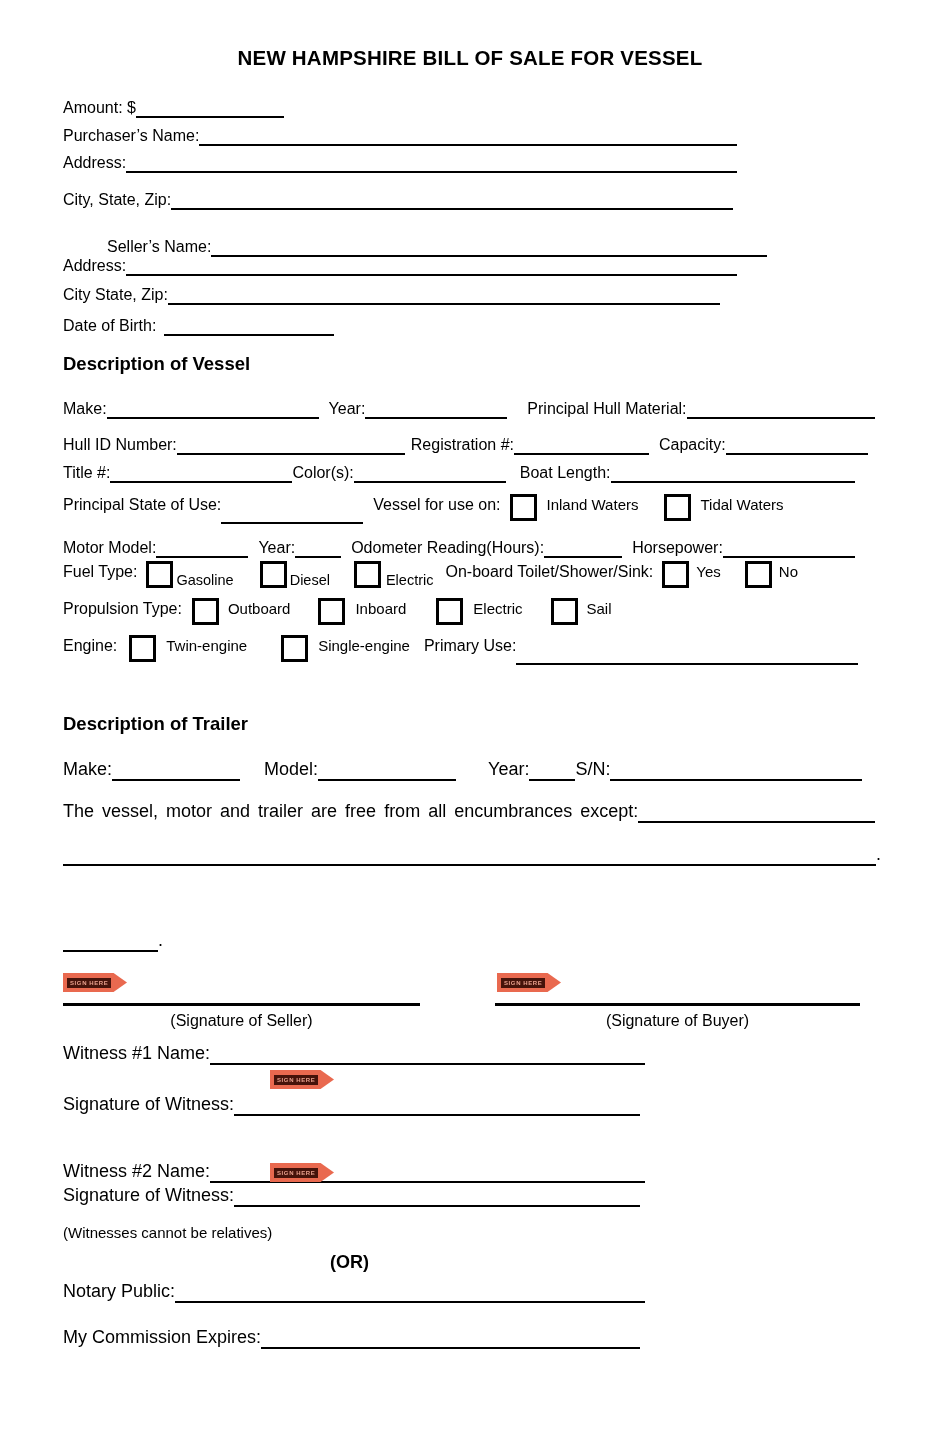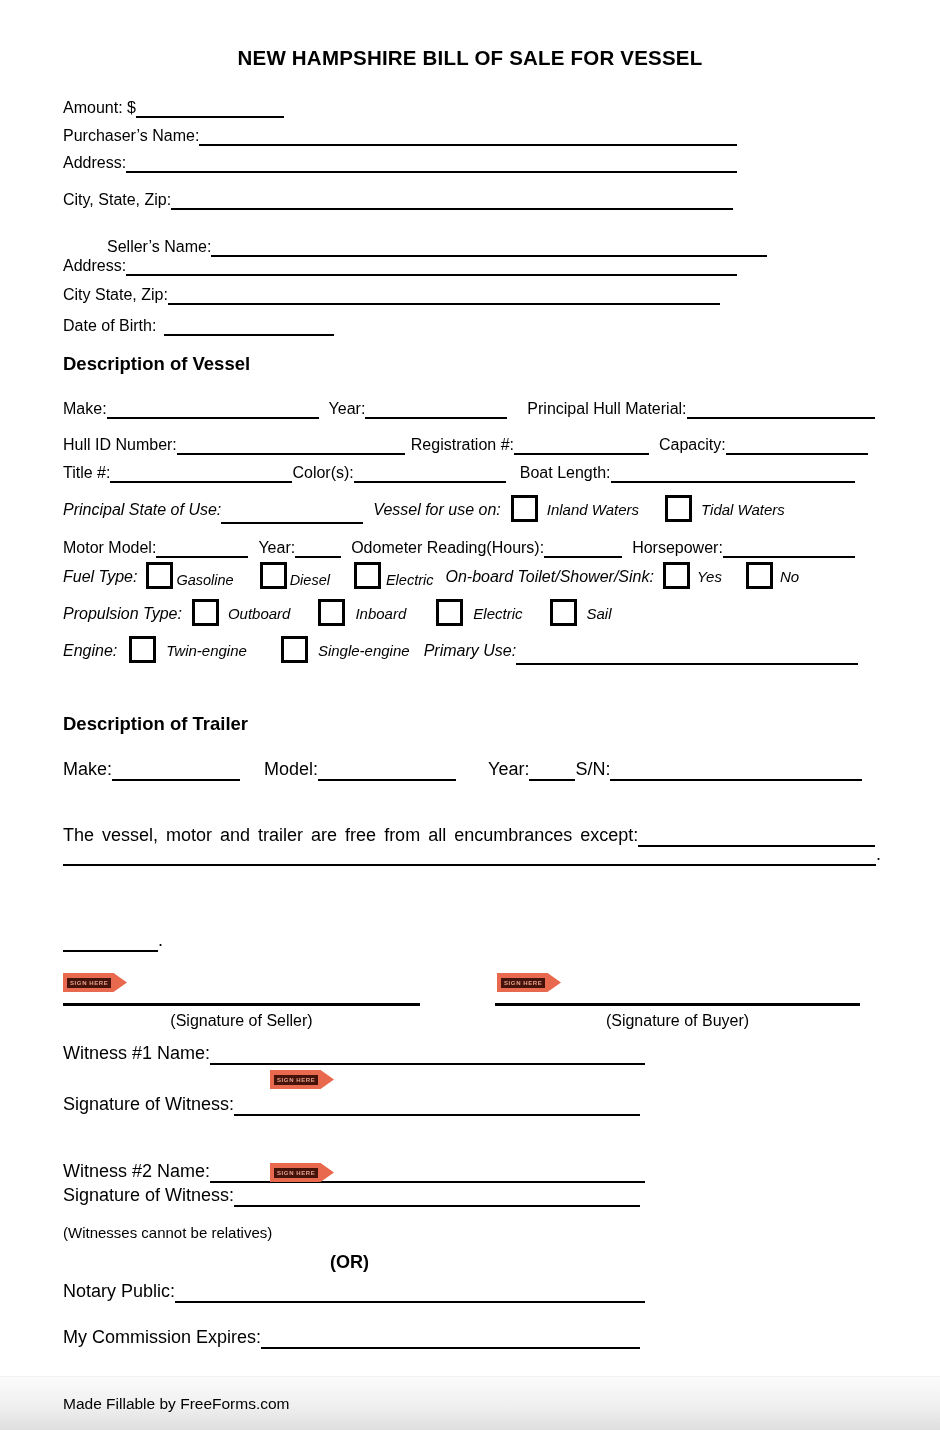--- a/index.html
+++ b/index.html
@@ -26,21 +26,21 @@
     height:20px;
     min-width:20px;
   }
   .cb{ 
     display:inline-block;
     width:21px;height:21px;
     border:3px solid #000;
     background:#fff;
     margin-bottom:1px;
   }
-  .cbrow{align-items:center;height:30px;font-style:italic;}
+  .cbrow{align-items:flex-start;height:30px;}
   .opt{font-size:15px;}
   .opt-sm{font-size:14.5px;}
   .hdr{position:absolute;left:63px;font-size:18.5px;font-weight:bold;}
   .title{
     position:absolute;top:46px;left:0;width:100%;
     text-align:center;font-size:20.5px;font-weight:bold;
     letter-spacing:0.2px;
   }
   .big{font-size:18px;line-height:23px;}
   .sig-line{position:absolute;border-bottom:3px solid #000;height:0;}
@@ -207,21 +207,21 @@
     <span>Make:</span>
     <span class="fl" style="width:128px;"></span>
     <span style="margin-left:24px;">Model:</span>
     <span class="fl" style="width:138px;"></span>
     <span style="margin-left:32px;">Year:</span>
     <span class="fl" style="width:46px;"></span>
     <span>S/N:</span>
     <span class="fl" style="flex:1;"></span>
   </div>
 
-  <div class="row big ws3" style="top:824px;width:812px;">
+  <div class="row big ws3" style="top:800px;width:812px;">
     <span>The vessel, motor and trailer are free from all encumbrances except:</span>
     <span class="fl" style="flex:1;"></span>
   </div>
 
   <div class="row big" style="top:843px;width:818px;">
     <span class="fl" style="flex:1;"></span>
     <span>.</span>
   </div>
 
 
@@ -278,17 +278,14 @@
   <div class="row big" style="top:1280px;width:582px;">
     <span>Notary Public:</span>
     <span class="fl" style="flex:1;"></span>
   </div>
 
   <div class="row big" style="top:1326px;width:577px;">
     <span>My Commission Expires:</span>
     <span class="fl" style="flex:1;"></span>
   </div>
 
-  <div class="footer-band" style="background:linear-gradient(180deg,#fbfbfb 0%,#efefef 55%,#dedede 100%);border-top:1px solid #f2f2f2;">
-    <span class="footer-text">Made Fillable by FreeForms.com</span>
-  </div>
 
 </div>
 
 </body></html>

